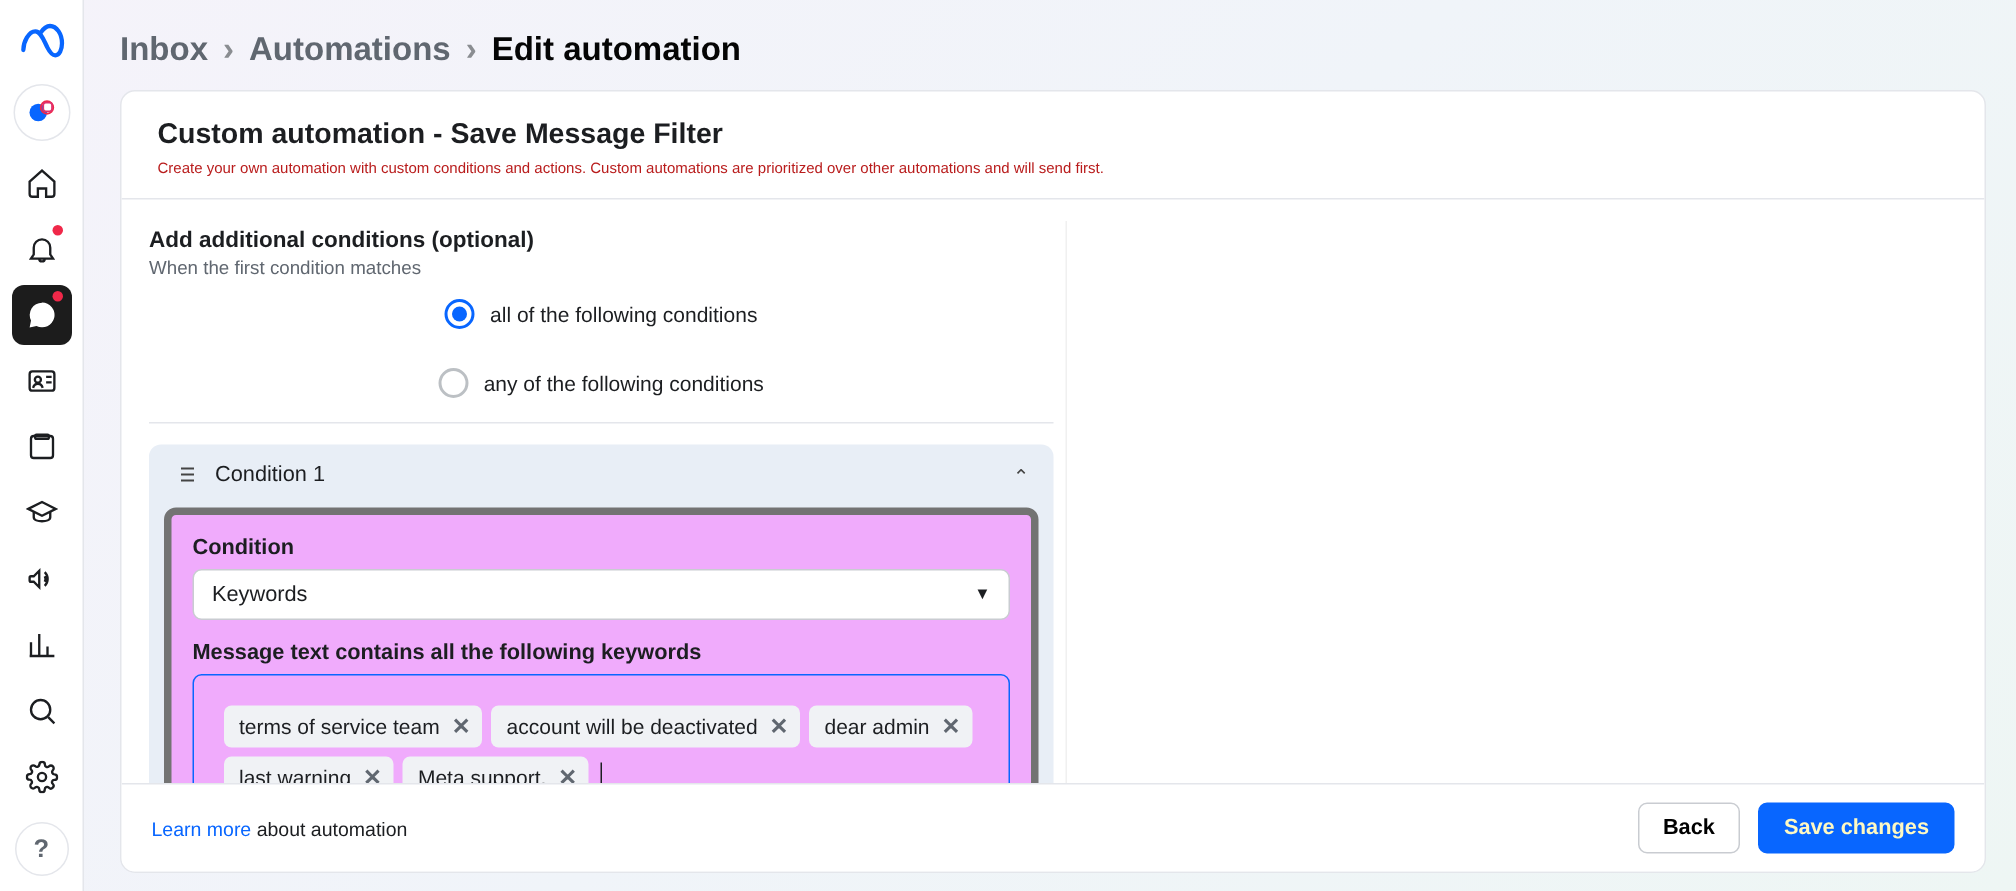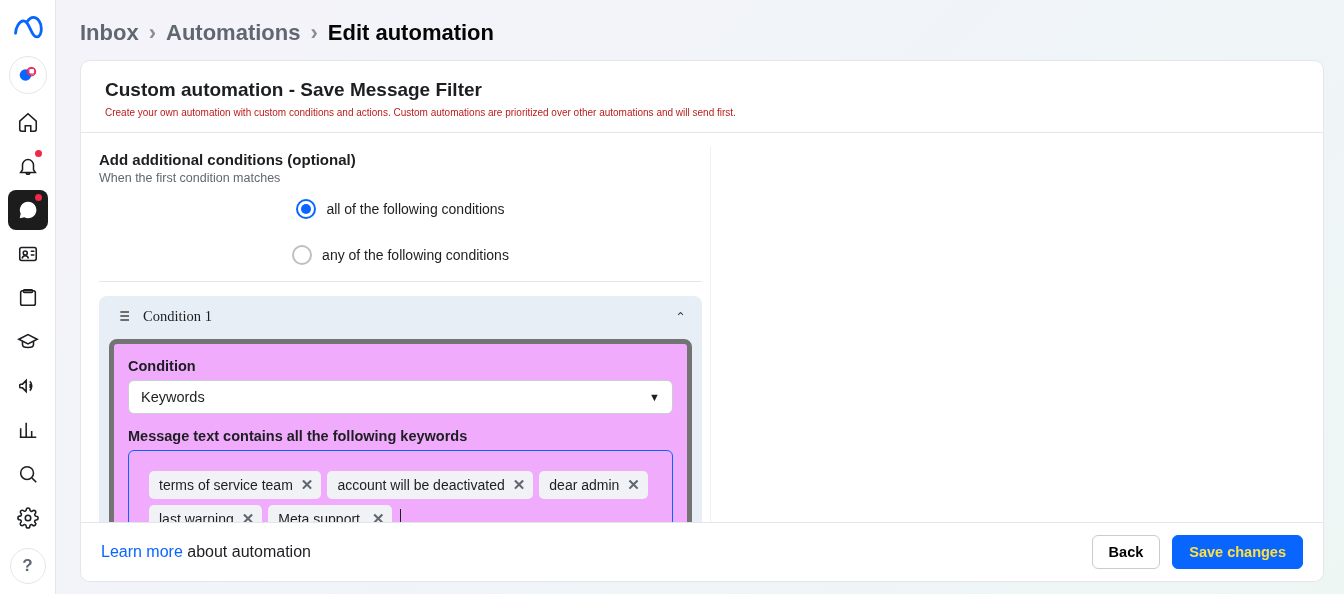--- a/index.html
+++ b/index.html
@@ -94,22 +94,22 @@
   .radio.selected .radio-inner { display:block; }
 
   .divider { height:1px; background:#e4e6eb; margin-bottom:14px;}
 
   .condition {
     background:#e8eef6;
     border-radius:8px;
     overflow:hidden;
   }
   .condition-head {
-    display:flex; align-items:flex-start; padding:12px 16px; gap:12px;
-    color:#1c1e21; font-size:14.5px;font-family:Liberation Serif, serif;
+    display:flex; align-items:center; padding:12px 16px; gap:12px;
+    color:#1c1e21; font-size:14.5px;
   }
   .condition-head .spacer{flex:1;}
   .condition-head .chev-up { color:#444; }
   .condition-box {
     background:#f0abfc; border:5px solid #737373; border-radius:8px;
     margin: 2px 10px 10px 10px;
     padding: 14px 14px 18px 14px;
   }
   .label { font-size:14.5px; font-weight:700; margin-bottom:6px; display:block;}
   .select {
@@ -137,29 +137,29 @@
   }
   @keyframes blink { 50% { opacity:0; } }
 
   
   .card-footer {
     border-top:1px solid #e4e6eb;
     padding:12px 20px;
     display:flex; align-items:center;
     background:#fff;
   }
-  .learn { font-size:16px; }
+  .learn { font-size:13px; }
   .learn a { color:#0866ff; text-decoration:none; }
   .footer-spacer{flex:1;}
   .btn {
     font-size:14.5px; font-weight:600;
     padding:8px 16px; border-radius:6px;
     border:1px solid #c9ccd1; background:#fff; cursor:pointer;
   }
-  .btn.primary { background:#0866ff; color:#fde047; border-color:#0866ff; margin-left:12px;}
+  .btn.primary { background:#0866ff; color:#fef9c3; border-color:#0866ff; margin-left:12px;}
 </style>
 </head>
 <body>
 
 <div class="sidebar">
   <div class="logo">
     <svg viewBox="0 0 36 36">
         <path d="M4 24c0-6 4-14 9-14 4 0 6 6 9 12 2 4 4 6 6 6 3 0 5-4 5-9 0-7-4-13-9-13-3 0-5 2-7 5" fill="none" stroke="#0866ff" stroke-width="3.2" stroke-linecap="round"></path>
       </svg>
   </div>

